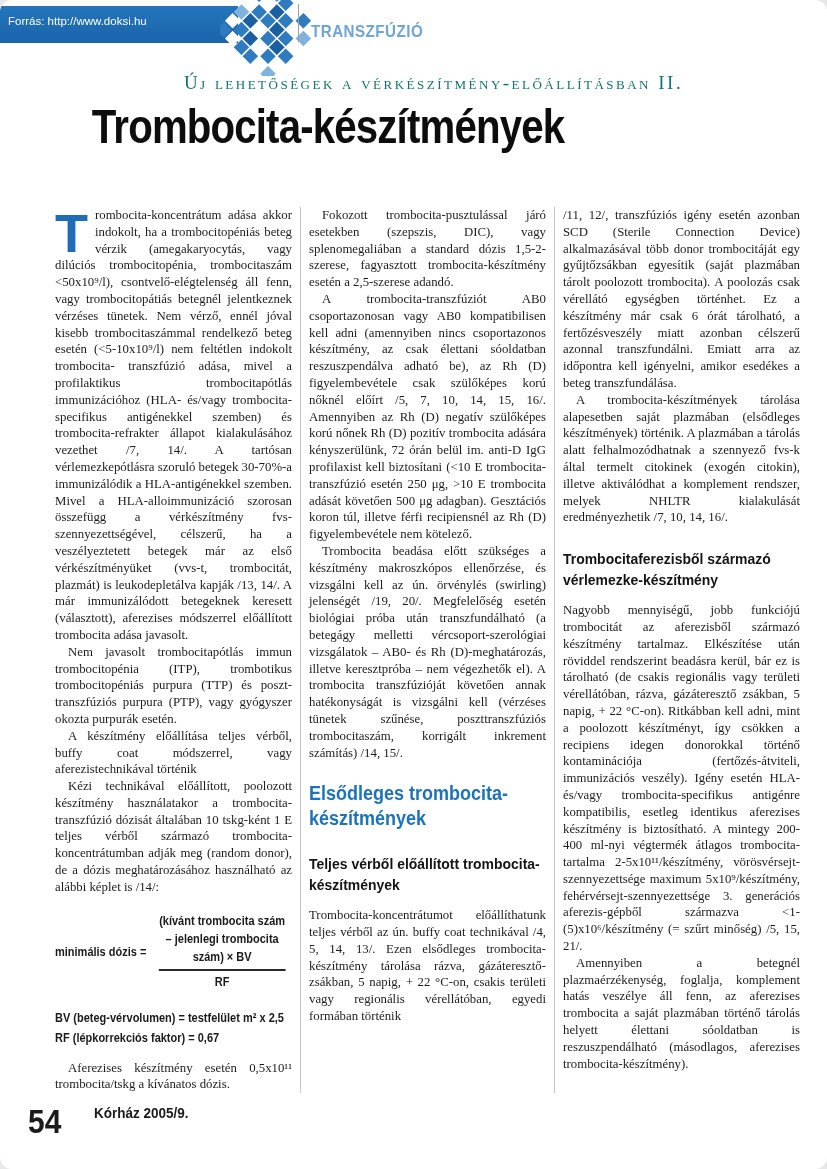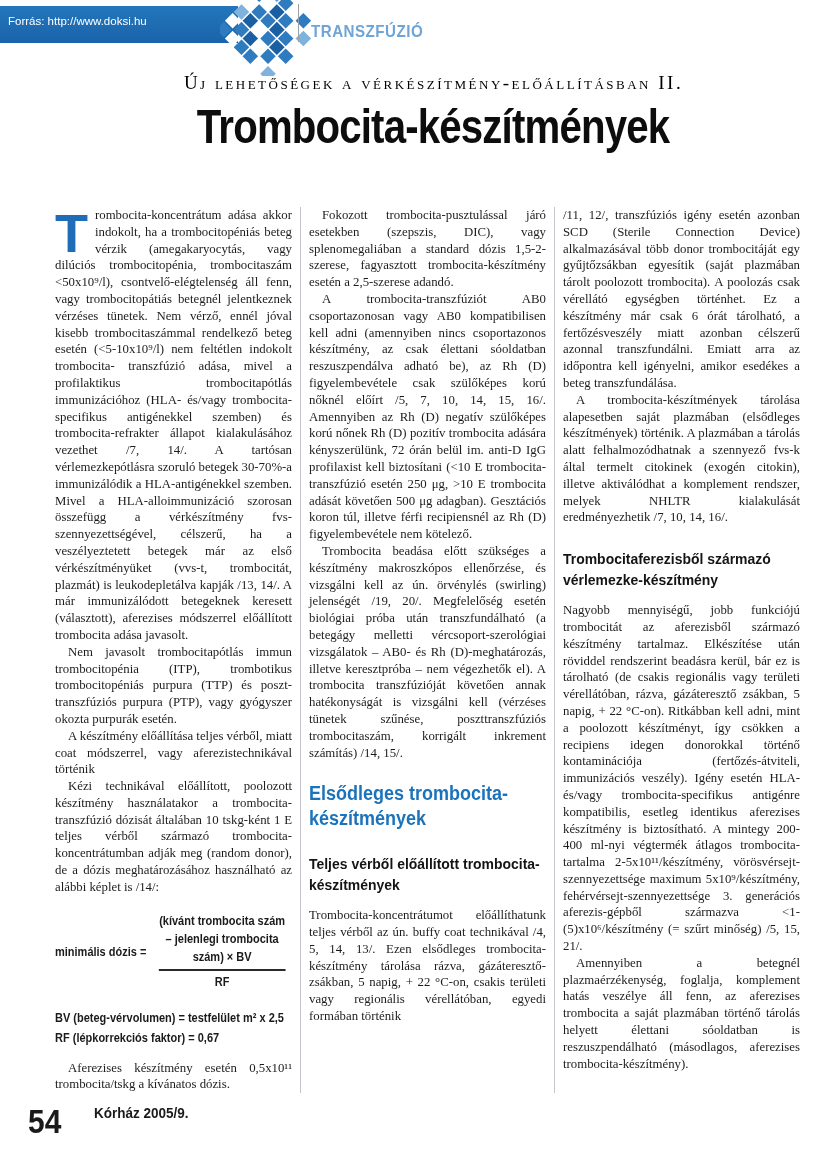--- a/index.html
+++ b/index.html
@@ -1,33 +1,33 @@
 <!DOCTYPE html>
 <html lang="hu"><head>
 <meta charset="utf-8">
 <style>
   html,body{margin:0;padding:0;background:#e8e8e8;}
   .page{position:relative;width:827px;height:1169px;margin:0 auto;background:#ffffff;
-        overflow:hidden;font-family:"Liberation Serif",serif;}
+        overflow:hidden;font-family:"Liberation Serif",serif;border-radius:12px;}
 
   
   .topbar{position:absolute;left:0;top:6px;width:238px;height:37px;
           background:linear-gradient(180deg,#2376bb 0%,#1a63aa 100%);}
   .src{position:absolute;left:8px;top:9px;color:#ffffff;
        font-family:"Liberation Sans",sans-serif;font-size:11.5px;}
   .mosaic{position:absolute;left:220px;top:-16px;}
   .hr-v{position:absolute;left:298px;top:4px;width:1px;height:38px;background:#9aa0a6;}
   .section{position:absolute;left:311px;top:22px;margin:0;
            font-family:"Liberation Sans",sans-serif;font-weight:bold;font-size:16.5px;
            color:#6ea5d6;letter-spacing:.5px;transform:scaleX(.92);transform-origin:left;}
 
   
   .kicker-wrap{position:absolute;left:40px;top:72px;width:787px;text-align:center;}
-  .kicker{font-variant:small-caps;font-size:19px;letter-spacing:2.5px;color:#000000;}
-  .title-wrap{position:absolute;left:40px;top:98px;width:787px;text-align:center;}
+  .kicker{font-variant:small-caps;font-size:19px;letter-spacing:2.5px;color:#0f766e;}
+  .title-wrap{position:absolute;left:40px;top:98px;width:787px;text-align:left;}
   .title{display:inline-block;margin:0;font-family:"Liberation Sans",sans-serif;
          font-weight:bold;font-size:49px;letter-spacing:-1px;color:#0d0d0d;
          transform:scaleX(.82);transform-origin:center;}
 
   
   .cols{position:absolute;top:207px;left:55px;width:745px;display:flex;align-items:stretch;}
   .col{width:237px;flex:0 0 237px;}
   .divider{width:1px;background:#c2c5c9;margin:0 8px;flex:0 0 1px;}
   .body{margin:0;text-align:justify;font-size:12.8px;line-height:16.8px;color:#1c1c1e;}
   .ind{text-indent:13px;}
@@ -119,21 +119,21 @@
   </div>
   <div class="title-wrap">
     <h1 class="title">Trombocita-készítmények</h1>
   </div>
 
   <div class="cols">
 
     <div class="col">
       <p class="body"><span class="dropcap">T</span><span>rombocita-koncentrátum adása akkor indokolt, ha a trombocitopéniás beteg vérzik (amegakaryocytás, vagy dilúciós trombocitopénia, trombocitaszám &lt;50x10⁹/l), csontvelő-elégtelenség áll fenn, vagy trombocitopátiás betegnél jelentkeznek vérzéses tünetek. Nem vérző, ennél jóval kisebb trombocitaszámmal rendelkező beteg esetén (&lt;5-10x10⁹/l) nem feltétlen indokolt trombocita- transzfúzió adása, mivel a profilaktikus trombocitapótlás immunizációhoz (HLA- és/vagy trombocita-specifikus antigénekkel szemben) és trombocita-refrakter állapot kialakulásához vezethet /7, 14/. A tartósan vérlemezkepótlásra szoruló betegek 30-70%-a immunizálódik a HLA-antigénekkel szemben. Mivel a HLA-alloimmunizáció szorosan összefügg a vérkészítmény fvs-szennyezettségével, célszerű, ha a veszélyeztetett betegek már az első vérkészítményüket (vvs-t, trombocitát, plazmát) is leukodepletálva kapják /13, 14/. A már immunizálódott betegeknek keresett (választott), aferezises módszerrel előállított trombocita adása javasolt.</span></p>
       <p class="body ind">Nem javasolt trombocitapótlás immun trombocitopénia (ITP), trombotikus trombocitopéniás purpura (TTP) és poszt-transzfúziós purpura (PTP), vagy gyógyszer okozta purpurák esetén.</p>
-      <p class="body ind">A készítmény előállítása teljes vérből, miatt coat módszerrel, vagy aferezistechnikával történik</p>
+      <p class="body ind">A készítmény előállítása teljes vérből, buffy coat módszerrel, vagy aferezistechnikával történik</p>
       <p class="body ind">Kézi technikával előállított, poolozott készítmény használatakor a trombocita-transzfúzió dózisát általában 10 tskg-ként 1 E teljes vérből származó trombocita-koncentrátumban adják meg (random donor), de a dózis meghatározásához használható az alábbi képlet is /14/:</p>
 
       <div class="formula">
         <div class="f-row">
           <span class="f-label">minimális dózis =</span>
           <span class="f-frac">
             <span class="f-num">
               <span>(kívánt trombocita szám</span>
               <span>– jelenlegi trombocita szám) × BV</span>
             </span>

